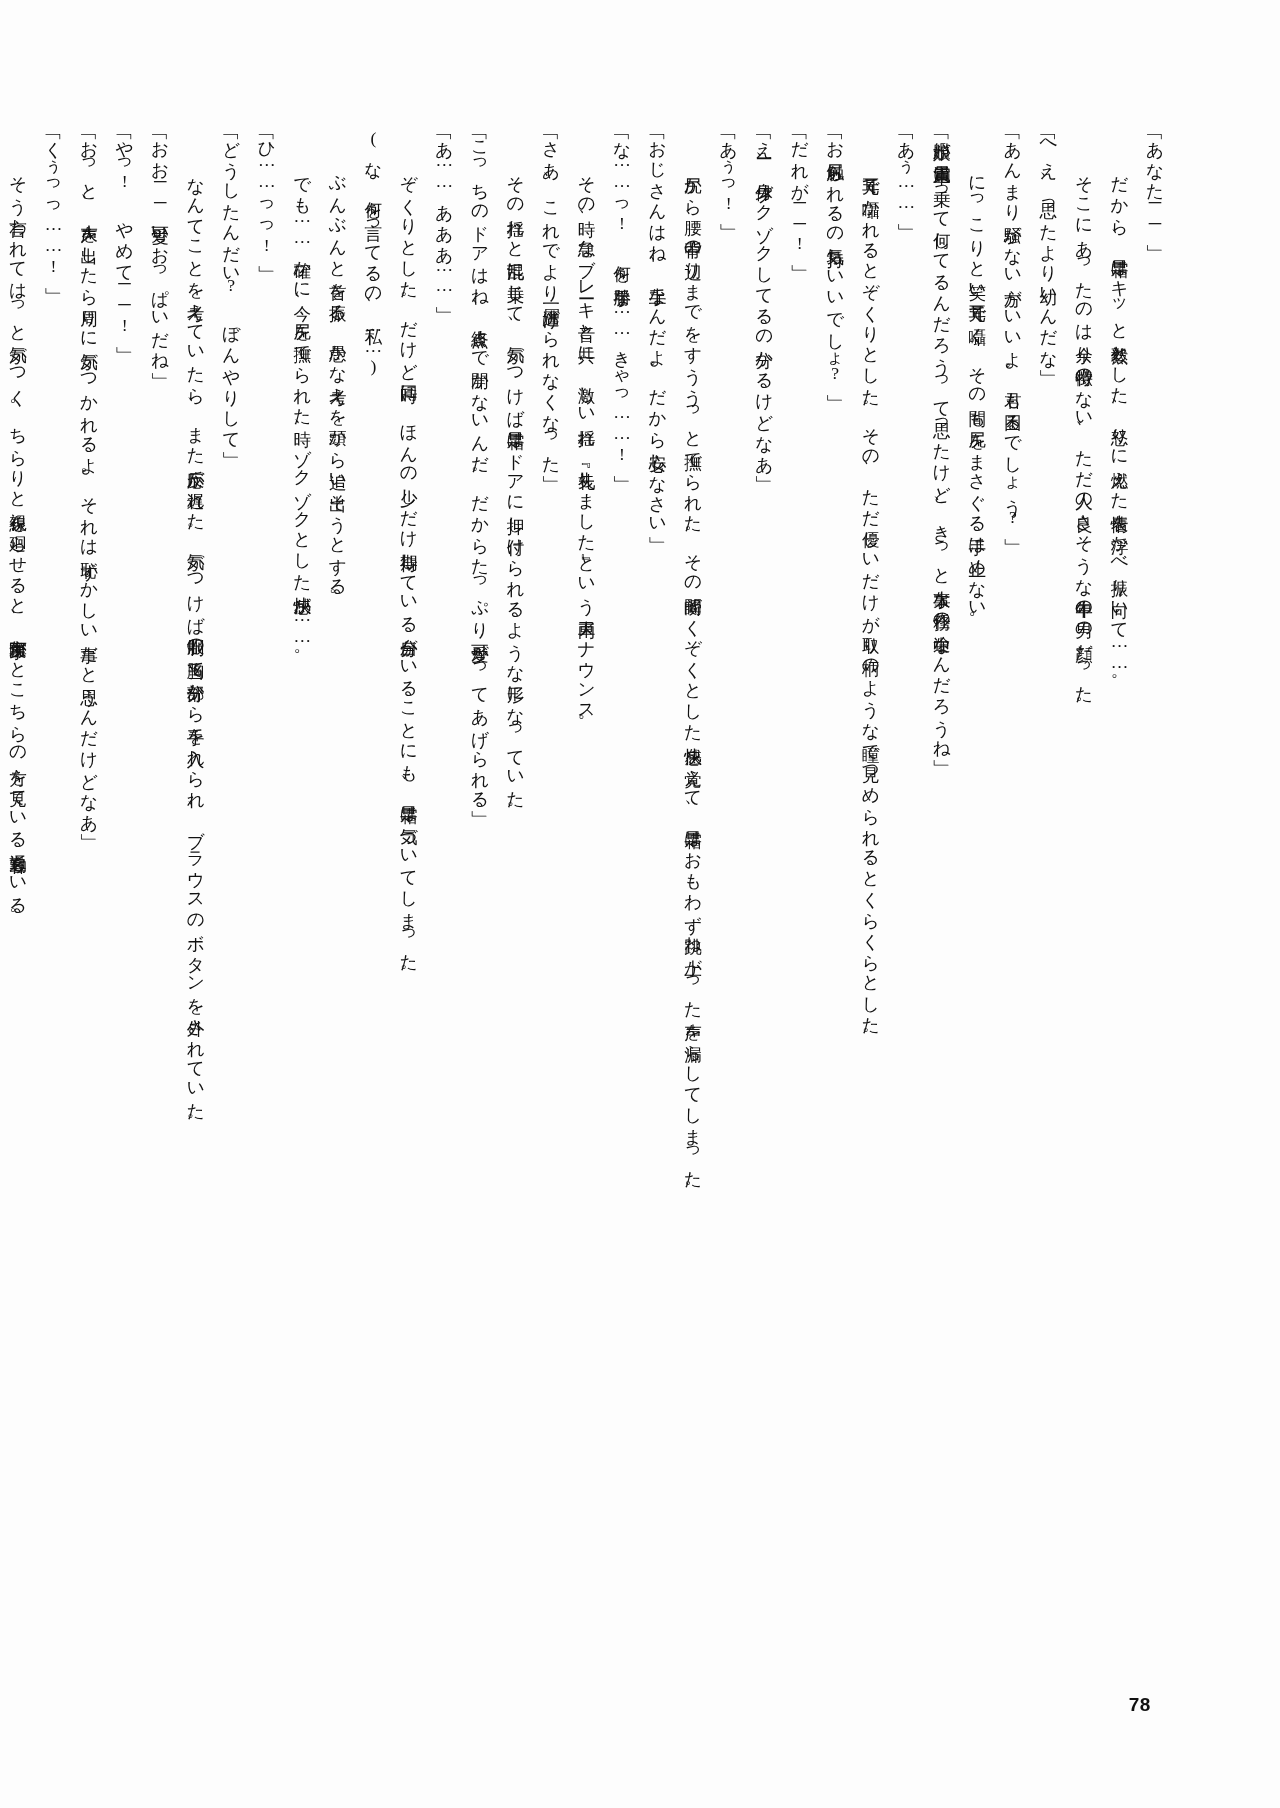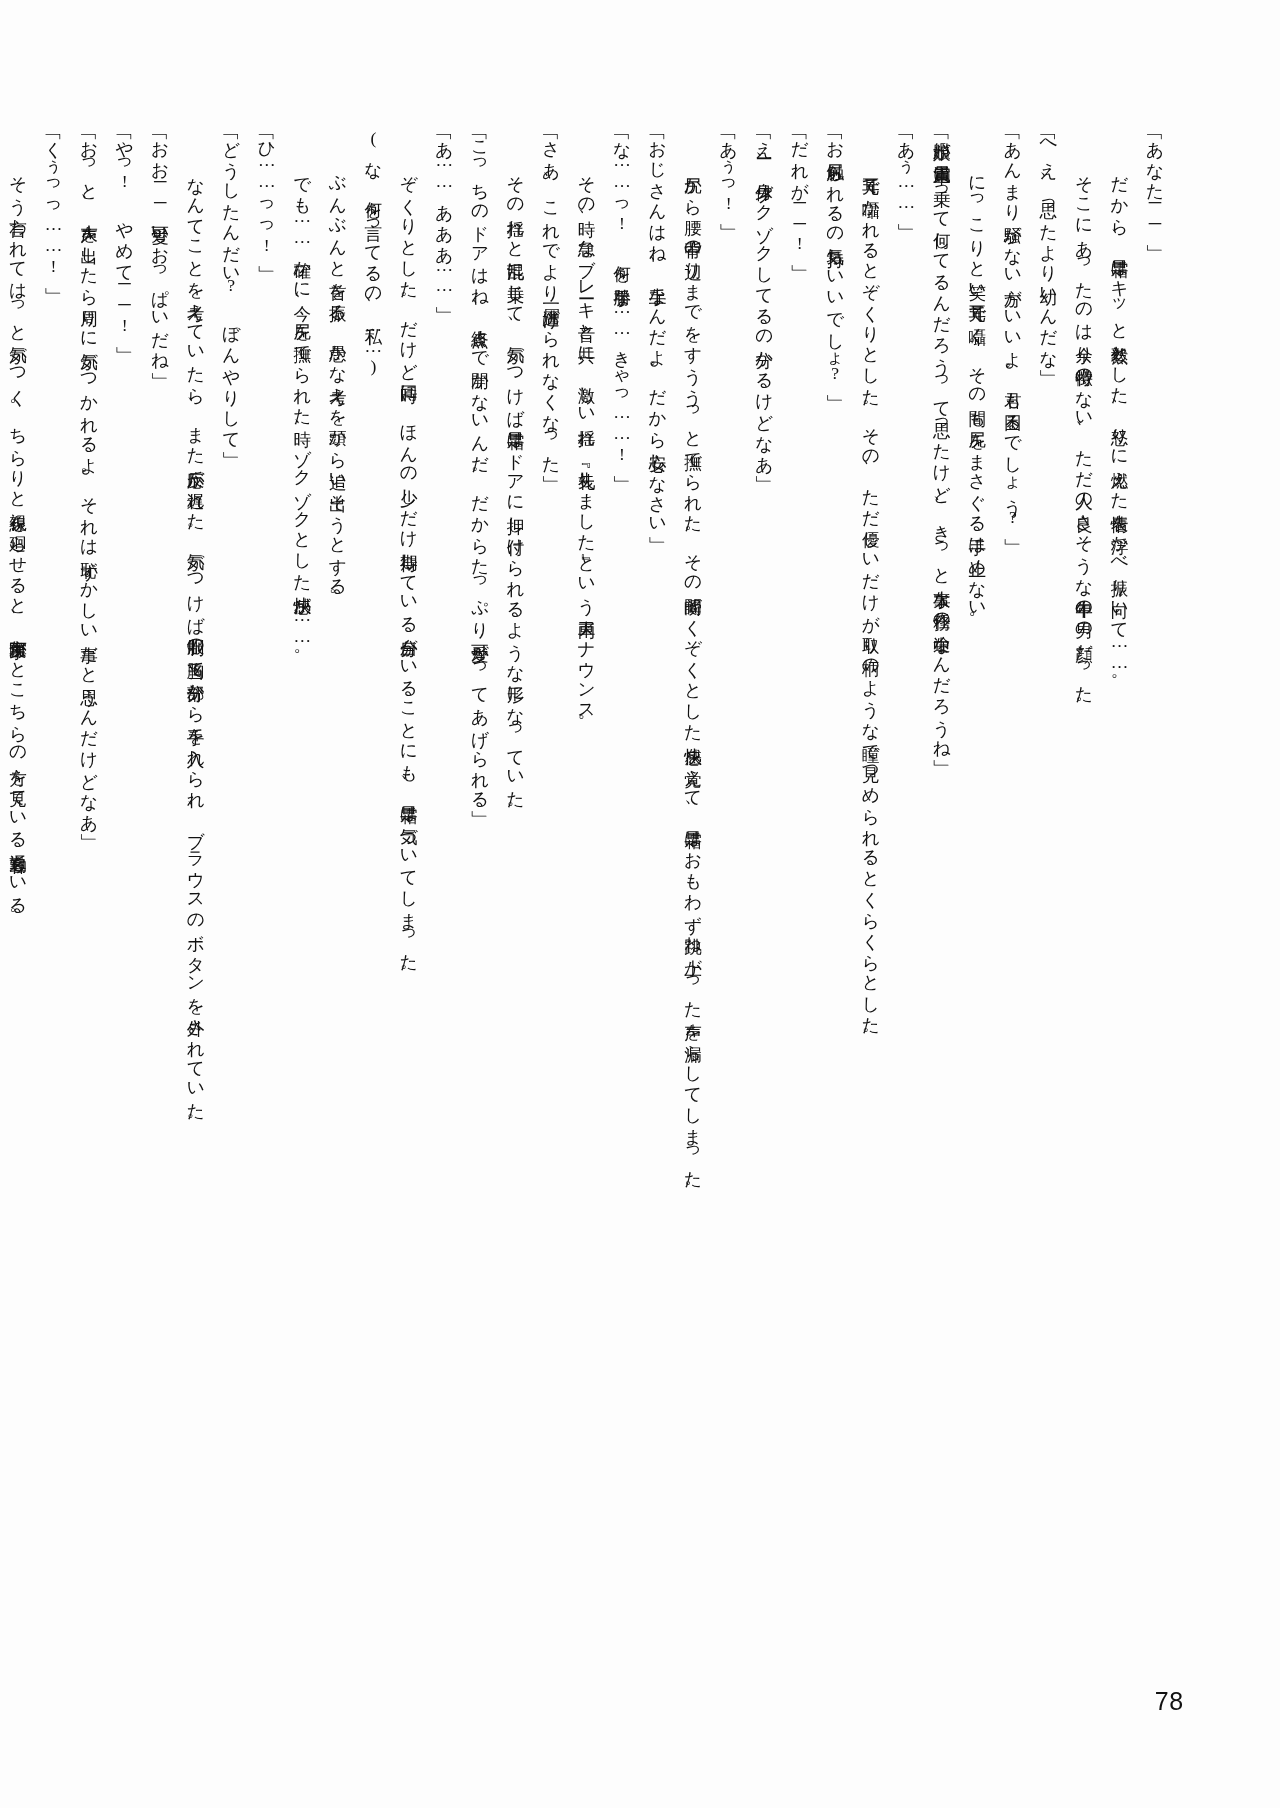--- a/index.html
+++ b/index.html
@@ -18,26 +18,27 @@
   .page {
     position: absolute;
     left: 0;
     top: 0;
     width: 1280px;
     height: 1808px;
     background: #fdfdfd;
   }
   .page-number {
     position: absolute;
-    right: 96px;
+    right: 129px;
     bottom: 92px;
-    font-size: 25px;
+    font-size: 19px;
     font-family: "Liberation Sans", sans-serif;
     color: #111111;
     letter-spacing: 0.03em;
+    font-weight: bold;
   }
   
   .flow {
     position: absolute;
     top: 128px;
     right: 108px;
     width: 1080px;
     height: 1340px;
     writing-mode: vertical-rl;
     text-orientation: upright;

